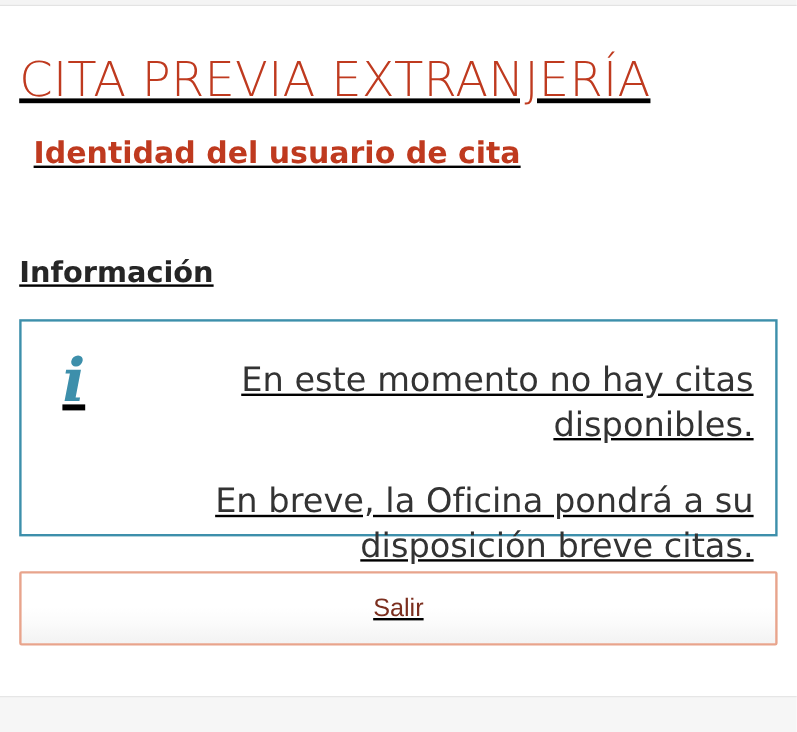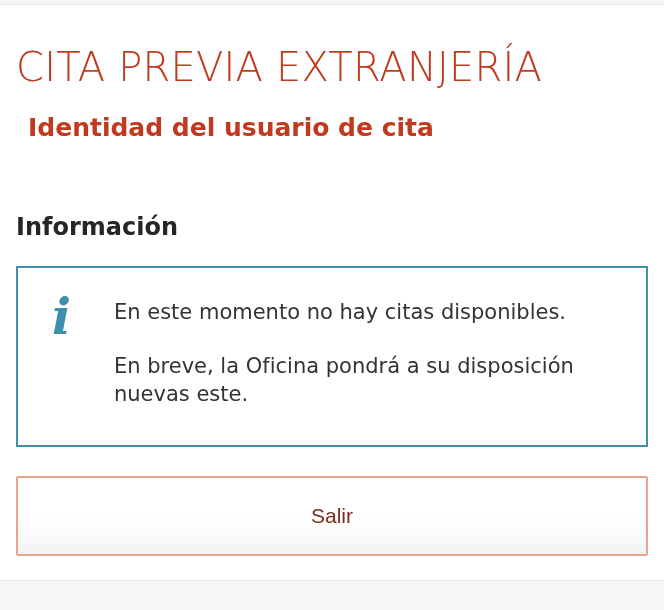--- a/index.html
+++ b/index.html
@@ -31,20 +31,21 @@
 
   
   .page {
     position: absolute;
     top: 6px;
     left: 0;
     width: 664px;
     height: 574px;
     background: #ffffff;
     box-sizing: border-box;
+    text-decoration: underline;
   }
 
   .content {
     padding: 0 16px;
   }
 
   .app-title {
     margin: 0;
     padding-top: 40px;
     font-size: 40px;
@@ -100,38 +101,39 @@
     user-select: none;
   }
 
   .info-text {
     flex: 1 1 auto;
     padding-top: 4px;
   }
 
   .info-text p {
     margin: 0;
-    font-size: 21px;
+    font-size: 28px;
     line-height: 1.34;
     color: #333333;
+    text-align: right;
   }
 
   .info-text p + p {
     margin-top: 26px;
   }
 
   
   .btn-row {
     padding-top: 29px;
   }
 
   .btn-exit {
     display: block;
     width: 100%;
-    height: 80px;
+    height: 62px;
     box-sizing: border-box;
     border: 2px solid #e8a48c;
     border-radius: 2px;
     background: linear-gradient(to bottom, #ffffff 0%, #ffffff 48%, #fbfbfb 70%, #f3f3f3 100%);
     color: #7b2e1e;
     font-family: "Liberation Sans", sans-serif;
     font-size: 21px;
     font-weight: 400;
     line-height: 58px;
     text-align: center;
@@ -162,21 +164,21 @@
     <h1 class="app-title">CITA PREVIA EXTRANJERÍA</h1>
 
     <h2 class="app-subtitle">Identidad del usuario de cita</h2>
 
     <h3 class="section-heading">Información</h3>
 
     <div class="info-panel">
       <div class="info-icon">i</div>
       <div class="info-text">
         <p>En este momento no hay citas disponibles.</p>
-        <p>En breve, la Oficina pondrá a su disposición nuevas este.</p>
+        <p>En breve, la Oficina pondrá a su disposición breve citas.</p>
       </div>
     </div>
 
     <div class="btn-row">
       <button class="btn-exit" type="button">Salir</button>
     </div>
 
   </div>
 </div>
 

